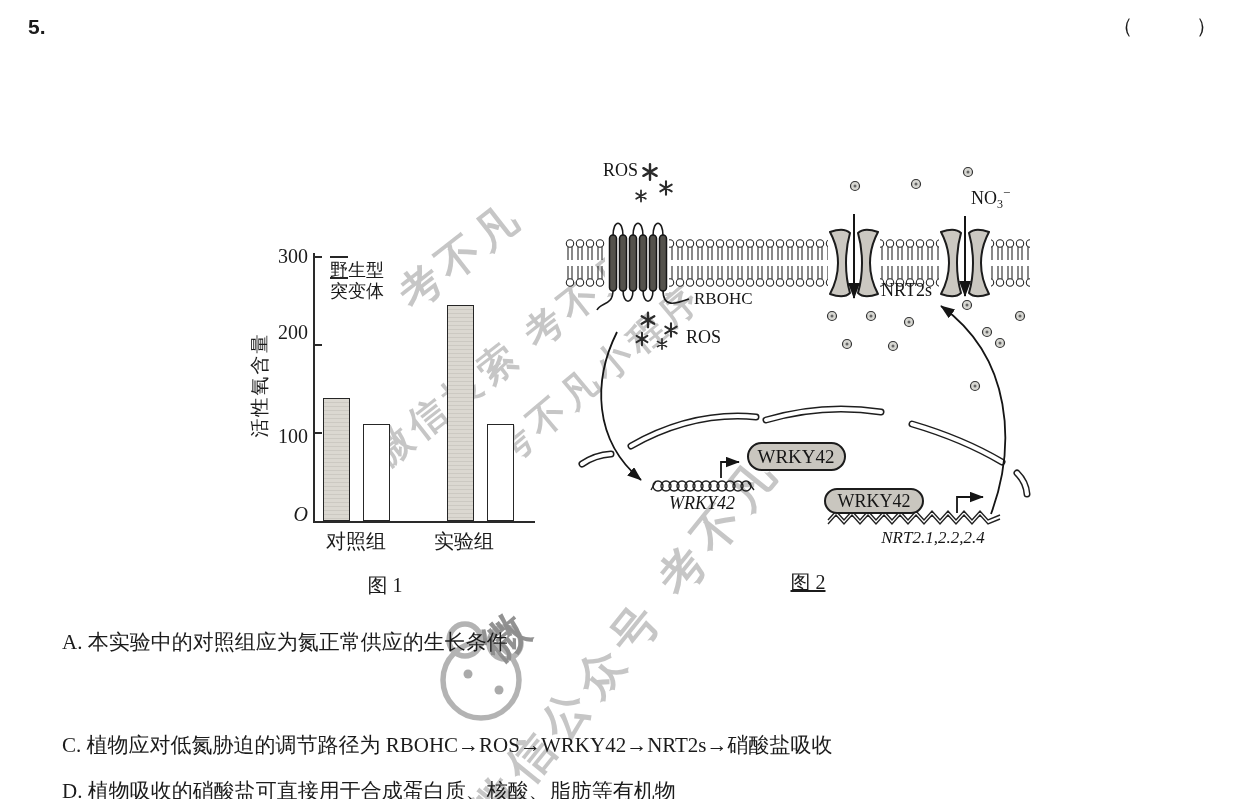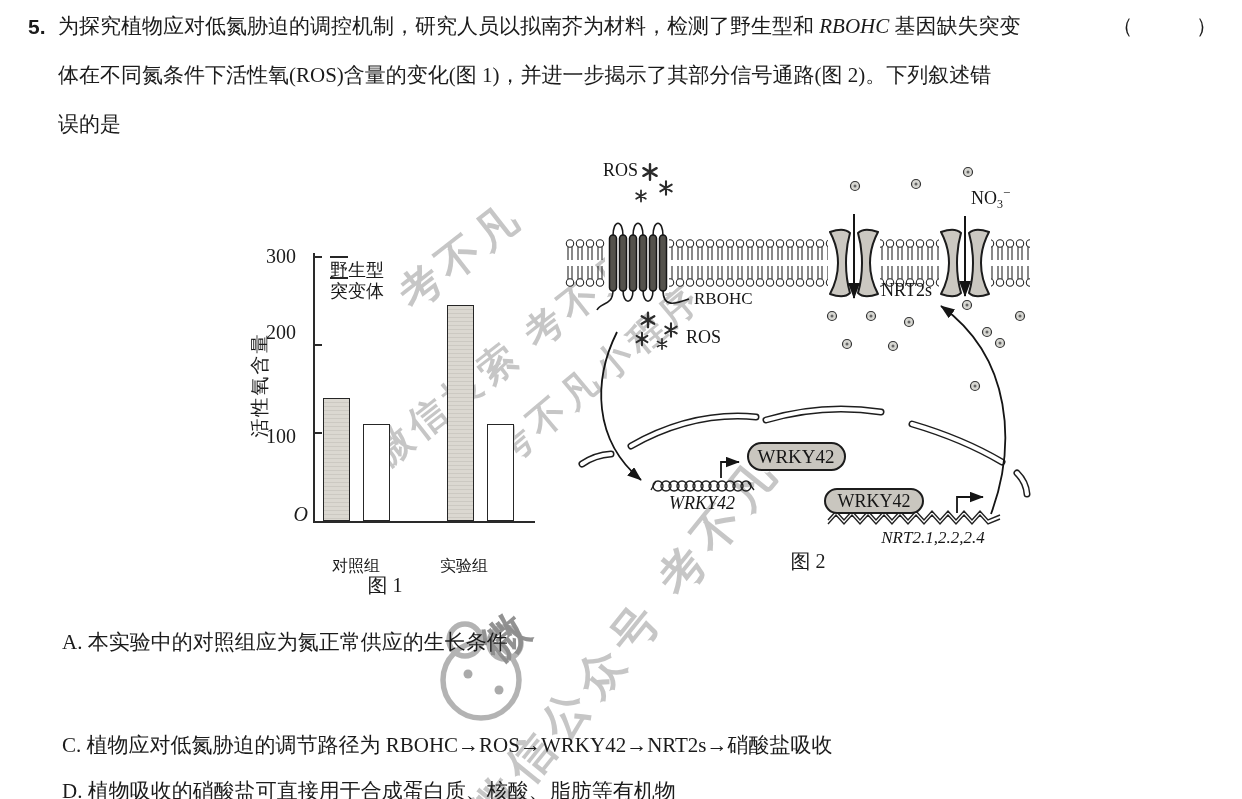--- a/index.html
+++ b/index.html
@@ -15,33 +15,33 @@
   .qline{white-space:nowrap;}
   .gene-italic{font-style:italic;}
   .blank{position:absolute;left:1112px;top:2px;font-size:21px;line-height:49px;z-index:3;}
   
   .opt{position:absolute;left:62px;font-size:21px;white-space:nowrap;z-index:3;}
   
   #fig1{position:absolute;left:240px;top:248px;width:310px;height:330px;z-index:2;}
   .axis-y{position:absolute;left:73px;top:5px;width:2px;height:270px;background:#2a2a2a;}
   .axis-x{position:absolute;left:73px;top:273px;width:222px;height:2px;background:#2a2a2a;}
   .tick{position:absolute;left:75px;width:7px;height:2px;background:#2a2a2a;}
-  .ticklab{position:absolute;left:26px;width:42px;font-size:20px;line-height:20px;}
+  .ticklab{position:absolute;left:26px;width:42px;text-align:right;font-size:20px;line-height:20px;}
   .origin{position:absolute;left:42px;top:255px;width:26px;font-size:20px;font-style:italic;text-align:right;}
   .ylab{position:absolute;left:-35px;top:124px;width:110px;text-align:center;font-size:19px;
         transform:rotate(-90deg);letter-spacing:2px;}
   .bar{position:absolute;border:1.6px solid #262626;box-sizing:border-box;}
   .bar-wt{background:repeating-linear-gradient(180deg,#dbd8d1 0 3px,#ccc9c2 3px 4px);}
   .bar-mut{background:#fff;}
   .legend{position:absolute;left:90px;top:8px;font-size:18px;}
   .lrow{display:flex;align-items:flex-start;height:21px;flex-direction:column;}
   .sw{width:18px;height:11px;border:1.4px solid #262626;margin-right:8px;box-sizing:border-box;}
   .sw-wt{background:repeating-linear-gradient(180deg,#dbd8d1 0 2px,#c2bfb8 2px 3px);}
   .sw-mut{background:#fff;}
-  .xcat{position:absolute;top:280px;width:110px;text-align:center;font-size:16px;margin-top:28px;}
+  .xcat{position:absolute;top:280px;width:110px;text-align:center;font-size:20px;}
   .figcap{position:absolute;width:90px;text-align:center;font-size:20px;z-index:3;}
   
   #fig2{position:absolute;left:555px;top:140px;z-index:2;}
   #fig2 text{font-family:"Liberation Serif","DejaVu Serif",serif;fill:#151515;}
   .mascot{position:absolute;left:415px;top:598px;z-index:1;opacity:.65;}
 </style>
 </head>
 <body>
 
 <div id="page">
@@ -57,25 +57,20 @@
       <circle cx="50" cy="42" r="16"></circle>
       <circle cx="90" cy="45" r="16"></circle>
       <line x1="65" y1="42" x2="75" y2="44"></line>
       <circle cx="66" cy="82" r="38"></circle>
       <circle cx="53" cy="76" r="4.5" fill="#7e7e7e" stroke="none"></circle>
       <circle cx="84" cy="92" r="4.5" fill="#7e7e7e" stroke="none"></circle>
     </g>
   </svg>
 
   <div class="qnum">5.</div>
-  <div class="qtext">
-    <div class="qline"><span>为探究植物应对低氮胁迫的调控机制，研究人员以拟南芥为材料，检测了野生型和 </span><span class="gene-italic">RBOHC</span><span> 基因缺失突变</span></div>
-    <div class="qline">体在不同氮条件下活性氧(ROS)含量的变化(图 1)，并进一步揭示了其部分信号通路(图 2)。下列叙述错</div>
-    <div class="qline">误的是</div>
-  </div>
   <div class="blank">（　　　）</div>
 
   <div id="fig1">
     <div class="ylab">活性氧含量</div>
     <div class="axis-y"></div>
     <div class="axis-x"></div>
     <div class="tick" style="top:8px"></div>
     <div class="tick" style="top:96px"></div>
     <div class="tick" style="top:184px"></div>
     <div class="ticklab" style="top:-2px">300</div>
@@ -264,19 +259,19 @@
     <g>
       <rect x="270" y="349" width="98" height="24" rx="12" fill="#c9c6bf" stroke="#1c1c1c" stroke-width="2"></rect>
       <text x="319" y="367" font-size="18" text-anchor="middle">WRKY42</text>
     </g>
     <text x="378" y="403" font-size="17" font-style="italic" text-anchor="middle">NRT2.1,2.2,2.4</text>
 
     <path d="M402,373 L402,357 L428,357" fill="none" stroke="#151515" stroke-width="1.8" marker-end="url(#ah)"></path>
 
     <path d="M436,374 C461,306 458,218 386,166" fill="none" stroke="#151515" stroke-width="1.8" marker-end="url(#ah)"></path>
   </svg>
-  <div class="figcap" style="left:763px;top:548px;">图 2</div>
+  <div class="figcap" style="left:763px;top:569px;text-decoration:underline;">图 2</div>
 
   <div class="opt" style="top:628px"><span>A.</span> <span>本实验中的对照组应为氮正常供应的生长条件</span></div>
   <div class="opt" style="top:731px"><span>C.</span> <span>植物应对低氮胁迫的调节路径为 RBOHC→ROS→WRKY42→NRT2s→硝酸盐吸收</span></div>
   <div class="opt" style="top:777px"><span>D.</span> <span>植物吸收的硝酸盐可直接用于合成蛋白质、核酸、脂肪等有机物</span></div>
 
 </div>
 
 </body></html>

